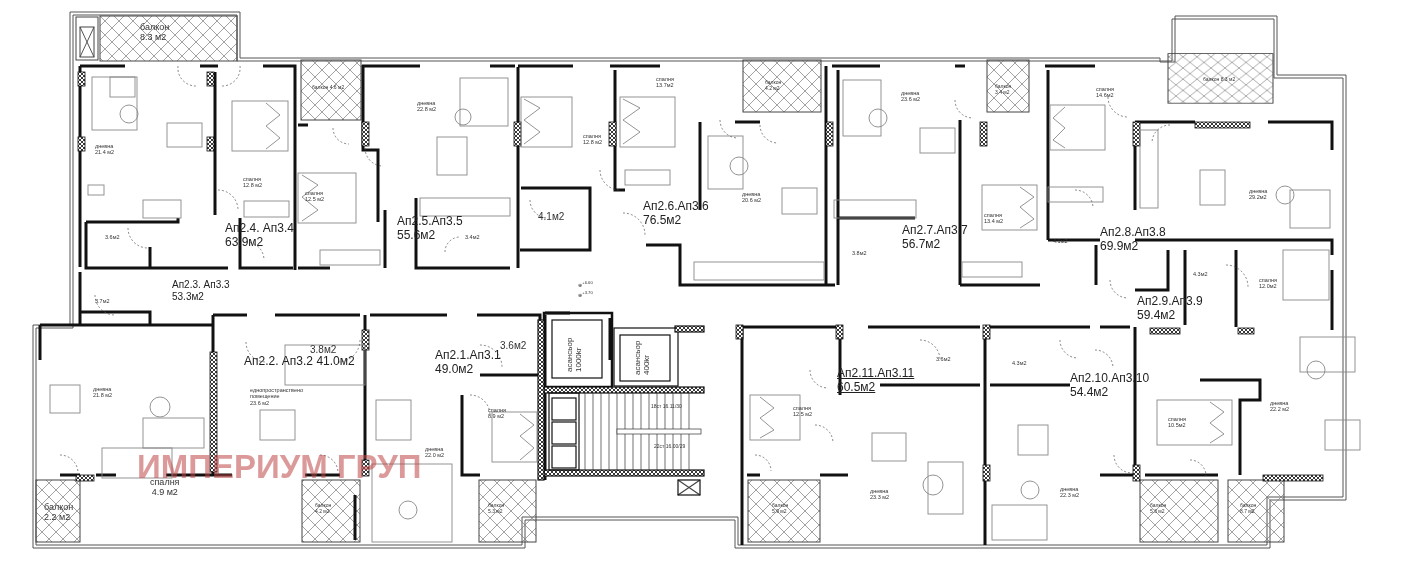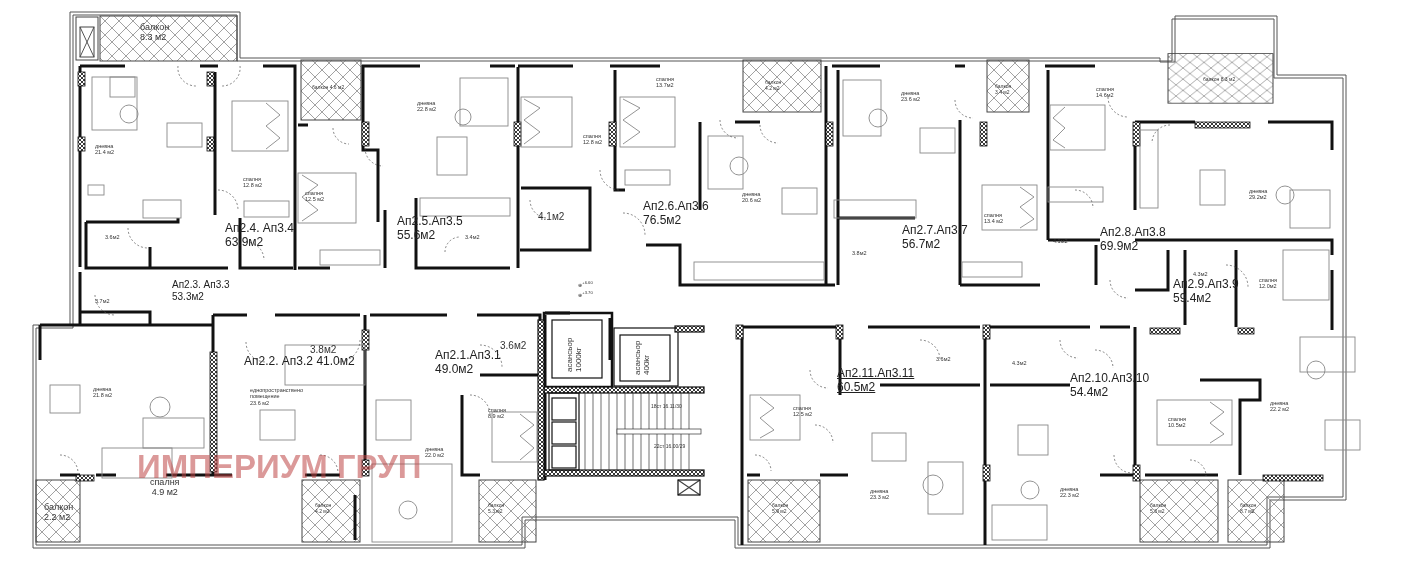--- a/index.html
+++ b/index.html
@@ -452,21 +452,21 @@
     <div>76.5м2</div>
   </div>
 <div class="lbl apt" style="left:902px;top:224px;">
     <div>Ап2.7.Ап3.7</div>
     <div>56.7м2</div>
   </div>
 <div class="lbl apt" style="left:1100px;top:226px;">
     <div>Ап2.8.Ап3.8</div>
     <div>69.9м2</div>
   </div>
-<div class="lbl apt" style="left:1137px;top:278px;margin-left:36px;">
+<div class="lbl apt" style="left:1137px;top:295px;">
     <div>Ап2.9.Ап3.9</div>
     <div>59.4м2</div>
   </div>
 <div class="lbl apt big" style="left:172px;top:279px;">
     <div>Ап2.3. Ап3.3</div>
     <div>53.3м2</div>
   </div>
 <div class="lbl apt" style="left:244px;top:343px;margin-top:12px;"><span>Ап2.2. Ап3.2</span> <span>41.0м2</span></div>
 <div class="lbl apt" style="left:435px;top:349px;">
     <div>Ап2.1.Ап3.1</div>

